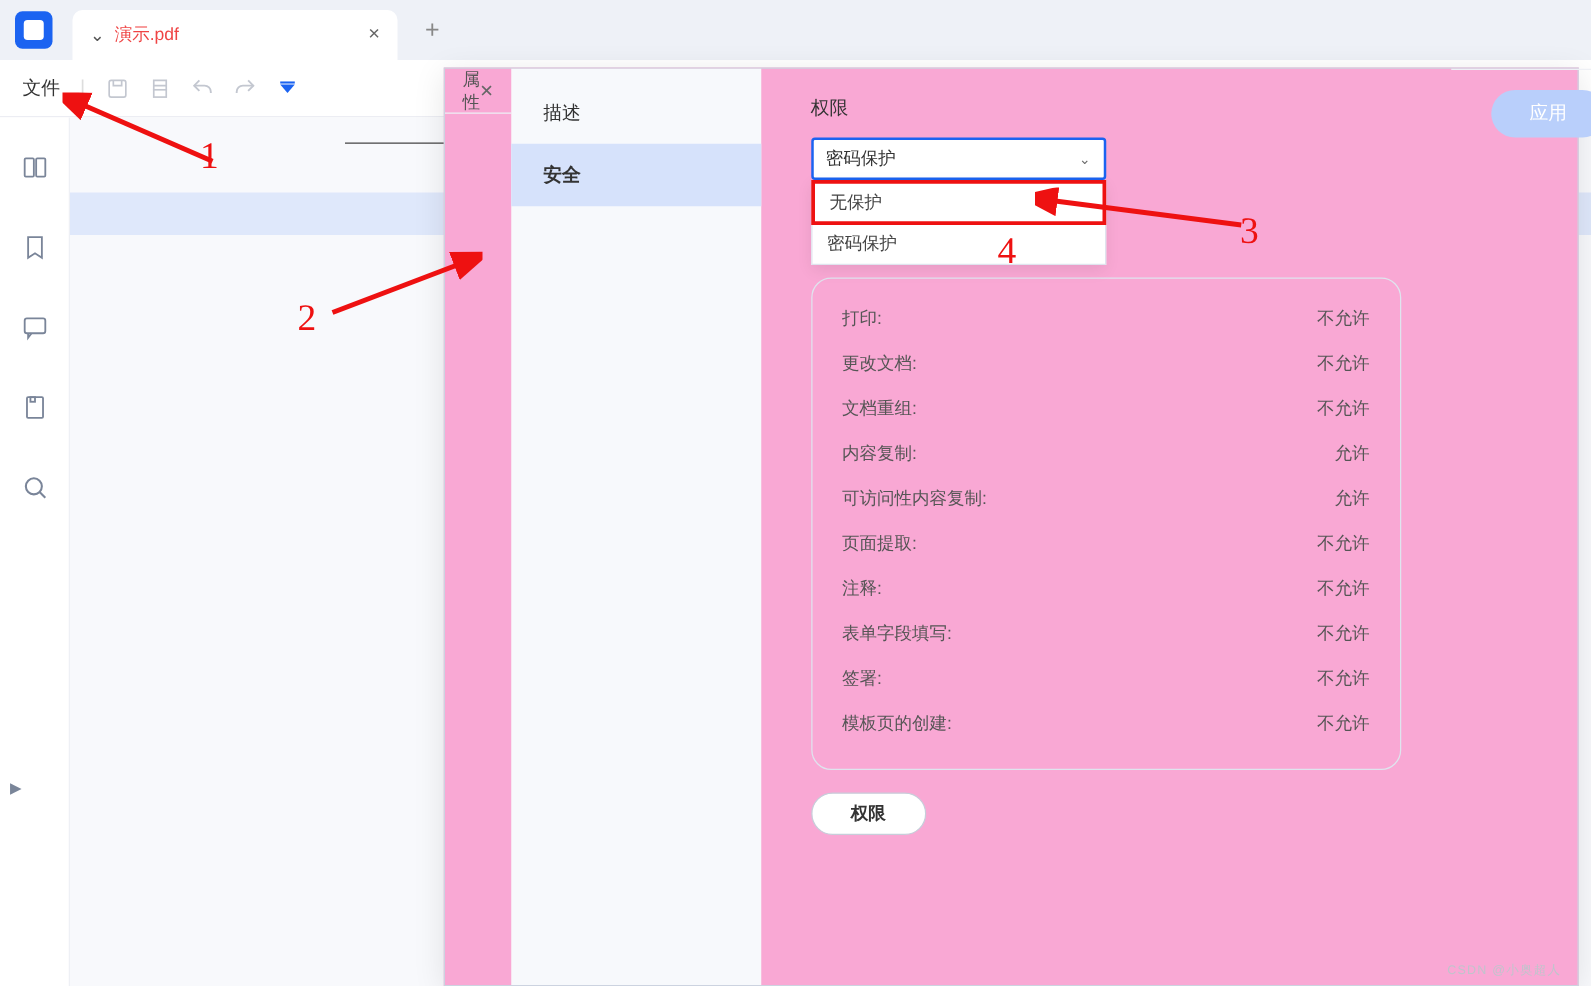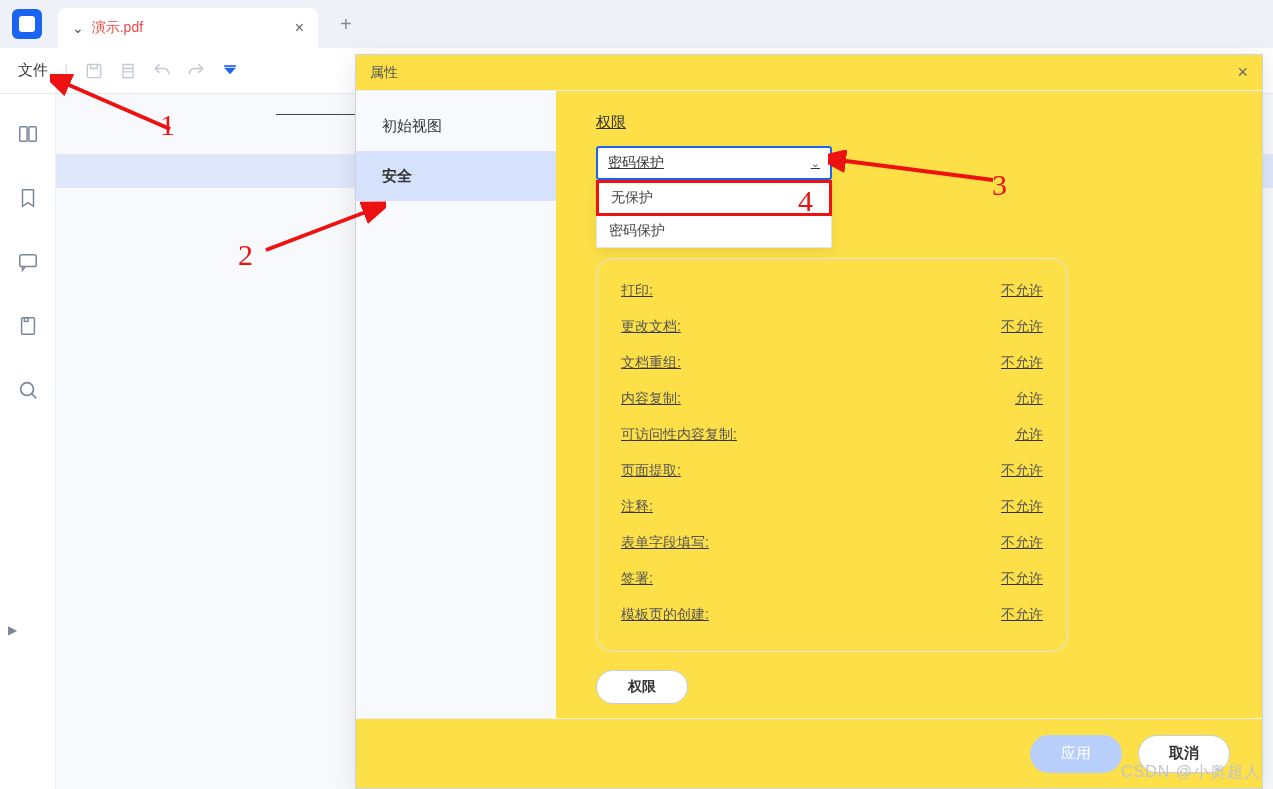--- a/index.html
+++ b/index.html
@@ -26,28 +26,28 @@
   .side-rail { width: 56px; background: #fff; border-right: 1px solid #eef0f5; display: flex; flex-direction: column; align-items: center; padding-top: 28px; gap: 40px; position: relative; }
   .rail-icon { width: 24px; height: 24px; color: #7a8599; display: flex; align-items: center; justify-content: center; cursor: pointer; }
   .rail-icon svg { width: 22px; height: 22px; stroke: currentColor; }
   .rail-expand { position: absolute; bottom: 152px; left: 8px; color: #7a8599; font-size: 12px; }
 
   .doc-area { flex: 1; background: #f8f9fc; position: relative; }
   .doc-blue-strip { position: absolute; top: 60px; left: 0; right: 0; height: 34px; background: #dfe8fb; }
   .dash-line { position: absolute; top: 20px; left: 220px; width: 110px; border-top: 1px solid #444; }
 
   
-  .dialog { position: absolute; left: 355px; top: 54px; width: 908px; height: 735px; background: #fde047; border: 1px solid #ccd3e0; box-shadow: 0 4px 24px rgba(0,0,0,.1); display: flex; flex-direction: column; }
+  .dialog { position: absolute; left: 355px; top: 54px; width: 908px; height: 735px; background: #f9a8d4; border: 1px solid #ccd3e0; box-shadow: 0 4px 24px rgba(0,0,0,.1); display: flex; flex-direction: row; }
   .dlg-title { height: 36px; display: flex; align-items: center; padding: 0 14px; font-size: 14px; color: #555; border-bottom: 1px solid #eef0f5; }
   .dlg-close { margin-left: auto; color: #666; font-size: 18px; cursor: pointer; }
   .dlg-body { flex: 1; display: flex; min-height: 0; }
   .dlg-nav { width: 200px; background: #f7f9fc; padding-top: 10px; }
   .dlg-nav-item { height: 50px; display: flex; align-items: center; padding-left: 26px; font-size: 15px; color: #333; cursor: pointer; }
   .dlg-nav-item.active { background: #d6e2fb; font-weight: 700; }
-  .dlg-content { flex: 1; padding: 22px 40px 20px 40px; position: relative; text-decoration: underline; }
+  .dlg-content { flex: 1; padding: 22px 40px 20px 40px; position: relative; }
   .section-title { font-size: 15px; color: #333; margin-bottom: 14px; }
 
   .select-wrap { position: relative; width: 236px; }
   .select-box { height: 34px; border: 2px solid #1b63f1; border-radius: 3px; display: flex; align-items: center; padding: 0 10px; font-size: 14px; color: #333; cursor: pointer; background: #fff; }
   .select-box .caret { margin-left: auto; color: #666; font-size: 11px; }
   .dropdown { position: absolute; top: 34px; left: 0; width: 236px; background: #fff; border: 1px solid #dfe4ee; box-shadow: 0 4px 12px rgba(0,0,0,.08); z-index: 5; }
   .dropdown-item { height: 32px; display: flex; align-items: center; padding: 0 12px; font-size: 14px; color: #444; cursor: pointer; }
   .dropdown-item.highlight { border: 3px solid #e11; height: 36px; margin: -1px; position: relative; z-index: 2; }
 
   .perm-box { margin-top: 78px; border: 1px solid #dfe4ee; border-radius: 16px; padding: 14px 24px 18px 24px; width: 472px; }
@@ -58,21 +58,21 @@
 
   .dlg-footer { height: 70px; display: flex; align-items: center; justify-content: flex-end; gap: 16px; padding-right: 32px; border-top: 1px solid #eef0f5; padding-left: 32px; }
   .btn { height: 38px; width: 92px; border-radius: 19px; font-size: 15px; cursor: pointer; border: none; }
   .btn-primary { background: #b9cffb; color: #fff; }
   .btn-default { background: #fff; border: 1px solid #c7ceda; color: #333; font-weight: 600; }
 
   
   .arrow { position: absolute; pointer-events: none; z-index: 50; }
   .num-label { position: absolute; color: #e11; font-size: 30px; font-family: "Times New Roman", serif; z-index: 51; }
 
-  .watermark { position: absolute; right: 12px; bottom: 6px; color: #c0c4cc; font-size: 16px; letter-spacing: 1px; }
+  .watermark { position: absolute; right: 24px; bottom: 6px; color: #c0c4cc; font-size: 10px; letter-spacing: 1px; }
 </style>
 </head>
 <body>
 
 <div class="titlebar">
   <div class="app-icon">
       <div class="app-icon-inner"></div>
     </div>
   <div class="tab">
     <span class="chev">⌄</span>
@@ -156,21 +156,21 @@
   </div>
 </div>
 
 <div class="dialog">
   <div class="dlg-title">
     <span>属性</span>
     <span class="dlg-close">×</span>
   </div>
   <div class="dlg-body">
     <div class="dlg-nav">
-      <div class="dlg-nav-item">初始视图</div>
+      <div class="dlg-nav-item">描述</div>
       <div class="dlg-nav-item active">安全</div>
     </div>
     <div class="dlg-content">
       <div class="section-title">权限</div>
 
       <div class="select-wrap">
         <div class="select-box">
           <span>密码保护</span>
           <span class="caret">⌄</span>
         </div>

